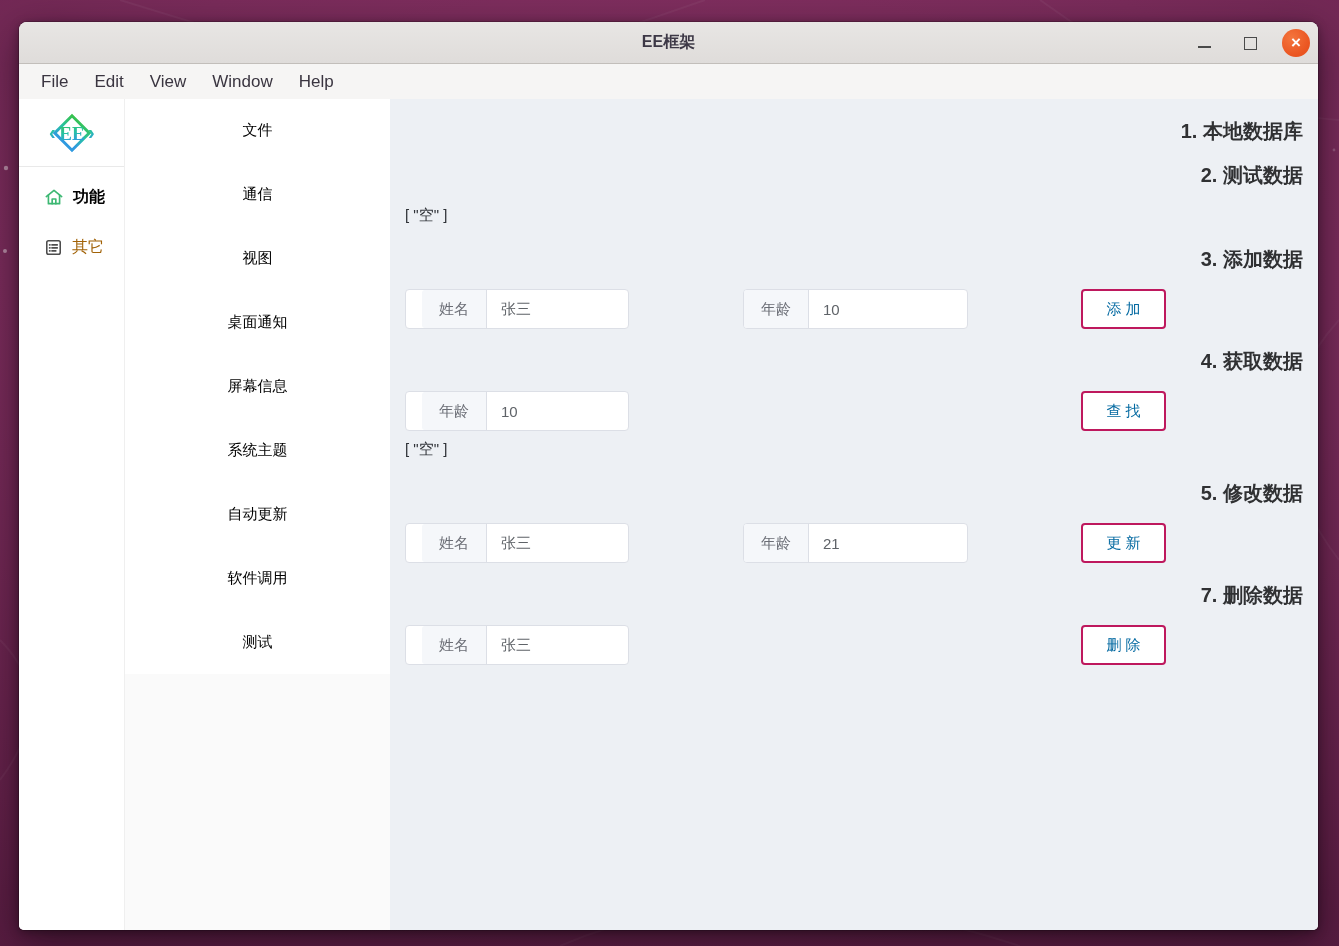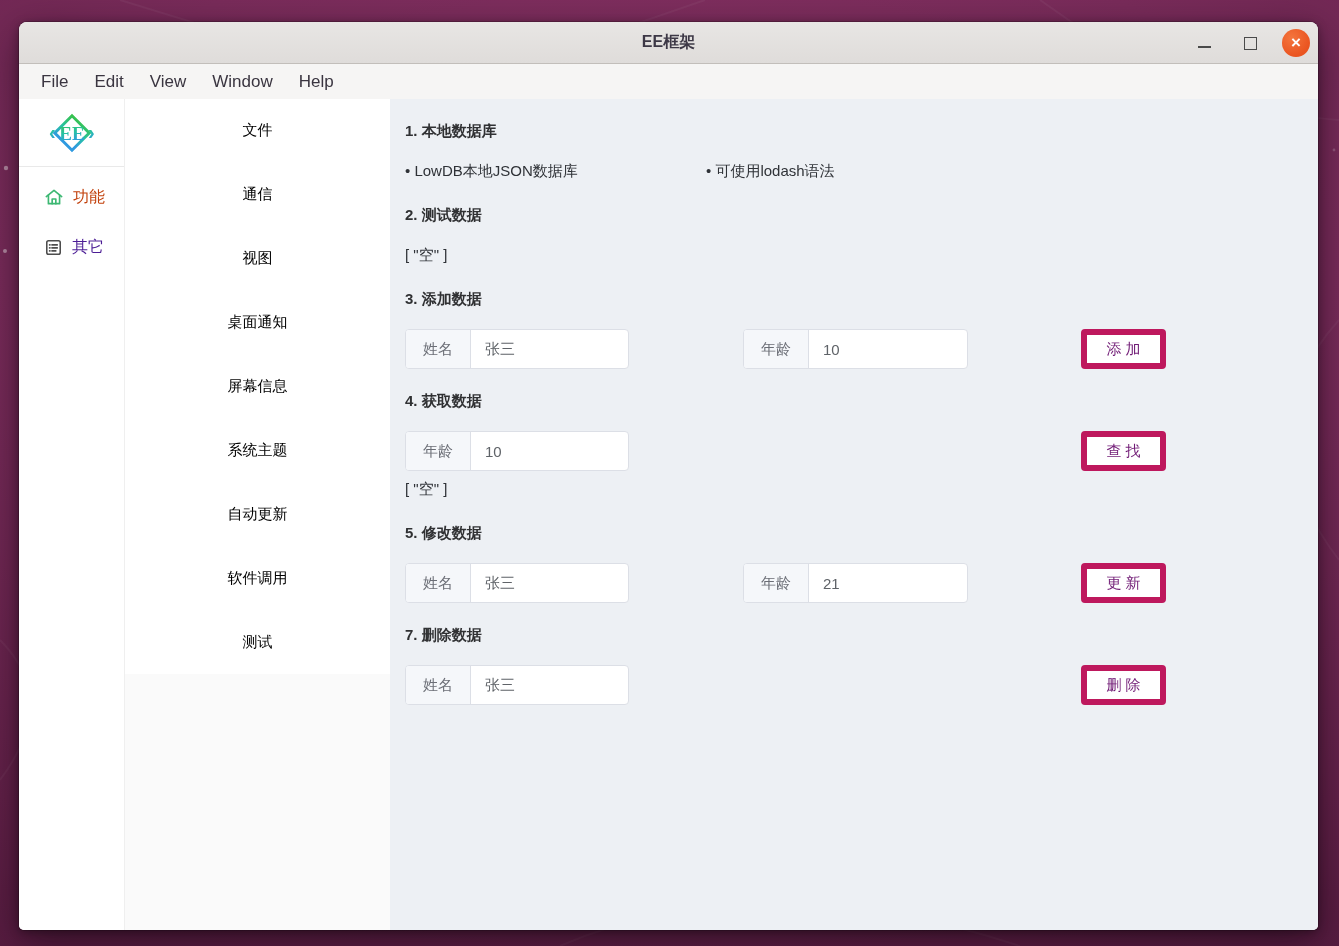--- a/index.html
+++ b/index.html
@@ -38,48 +38,48 @@
     font-size:17px; color:#3a3540;
   }
   .menu-label { padding:0 13px; height:35px; display:flex; align-items:center; cursor:pointer; }
 
   .app-body { flex:1; display:flex; min-height:0; }
 
   
   .iconbar { width:106px; flex:0 0 106px; background:#fff; border-right:1px solid #efefef; display:flex; flex-direction:column; }
   .logo-wrap { height:68px; display:flex; align-items:center; justify-content:center; border-bottom:1px solid #e9e9e9; }
   .rail-items { padding-top:5px; }
-  .rail-item { height:50px; display:flex; align-items:center; padding-left:25px; gap:9px; font-size:16px; color:#4c1d95; cursor:pointer; }
+  .rail-item { height:50px; display:flex; align-items:center; padding-left:25px; gap:9px; font-size:16px; color:#a16207; cursor:pointer; }
   .rail-item .icon { display:flex; align-items:center; }
-  .rail-item.active { color:#c2410c; }
+  .rail-item.active { color:#000000;font-weight:bold; }
 
   
   .sidemenu { width:265px; flex:0 0 265px; background:#fafafa; }
   .menu-list { background:#fff; }
   .menu-item { position:relative; height:63.9px; display:flex; align-items:center; justify-content:center; cursor:pointer; }
   .menu-item .hl { position:absolute; left:0; right:0; top:5px; bottom:5px; }
   .menu-item .lbl { position:relative; z-index:1; font-size:15px; color:#000000; }
   .menu-item.active .hl { background:#e7f8ee; border-right:4px solid #43c57f; }
   .menu-item.active .lbl { color:#42c17d; }
 
   
   .main { flex:1; background:#edf0f4; padding:16px 15px 0; overflow:hidden; }
-  .sec-h { margin-top:20px; height:24px; line-height:24px; font-size:15px; font-weight:700; color:#303133; }
+  .sec-h { margin-top:20px; height:24px; line-height:24px; font-size:20px; font-weight:700; color:#303133;text-align:right; }
   .sec-h.first { margin-top:4px; }
   .bullets { margin-top:16px; height:24px; line-height:24px; display:flex; font-size:15px; color:#2f3237; }
   .bullets .b:first-child { width:301px; }
   .bullets .b::before { content:"• "; }
   .result { margin-top:16px; height:24px; line-height:24px; font-size:15px; color:#2f3237; }
   .result.after-row { margin-top:6px; }
   .form-row { margin-top:18px; height:40px; position:relative; }
   .field { position:absolute; top:0; height:40px; width:224px; display:flex; background:#fff; border:1px solid #dcdfe6; border-radius:4px; }
-  .field.pos-0 { left:0; } .field.pos-1 { left:338px; width:225px; }
+  .field.pos-0 { left:0;padding-left:16px; } .field.pos-1 { left:338px; width:225px; }
   .field-label { width:65px; flex:0 0 65px; background:#f5f7fa; border-right:1px solid #dcdfe6; border-radius:3px 0 0 3px; display:flex; align-items:center; justify-content:center; font-size:15px; color:#6b6e76; }
   .field-input { flex:1; min-width:0; border:none; outline:none; background:transparent; padding:0 14px; font-size:15px; color:#5f6368; font-family:"Liberation Sans","DejaVu Sans",sans-serif; border-radius:0 3px 3px 0; }
-  .btn { position:absolute; left:676px; top:0; width:85px; height:40px; background:#fff; border:6px solid #be185d; border-radius:4px; display:flex; align-items:center; justify-content:center; font-size:15px; color:#701a75; cursor:pointer; }
+  .btn { position:absolute; left:676px; top:0; width:85px; height:40px; background:#fff; border:2px solid #be185d; border-radius:4px; display:flex; align-items:center; justify-content:center; font-size:15px; color:#0369a1; cursor:pointer; }
 </style>
 </head>
 <body>
 
 <svg class="wall-deco" width="1339" height="946" viewBox="0 0 1339 946">
   <g stroke="rgba(255,255,255,0.045)" stroke-width="2" fill="none">
     <path d="M120,0 L430,95"></path>
     <path d="M430,95 L705,0"></path>
     <path d="M1040,0 Q1190,110 1339,120"></path>
     <path d="M1339,320 Q1240,430 1339,560"></path>
@@ -200,24 +200,20 @@
           </div>
           <div class="menu-item">
             <div class="hl"></div>
             <span class="lbl">测试</span>
           </div>
         </div>
     </div>
 
     <div class="main" id="mainContent">
         <div class="sec-h first">1. 本地数据库</div>
-        <div class="bullets">
-          <div class="b">LowDB本地JSON数据库</div>
-          <div class="b">可使用lodash语法</div>
-        </div>
         <div class="sec-h">2. 测试数据</div>
         <div class="result">[ "空" ]</div>
         <div class="sec-h">3. 添加数据</div>
         <div class="form-row">
           <div class="field pos-0">
             <div class="field-label">姓名</div>
             <input class="field-input" type="text" value="张三" style="">
           </div>
           <div class="field pos-1">
             <div class="field-label">年龄</div>

